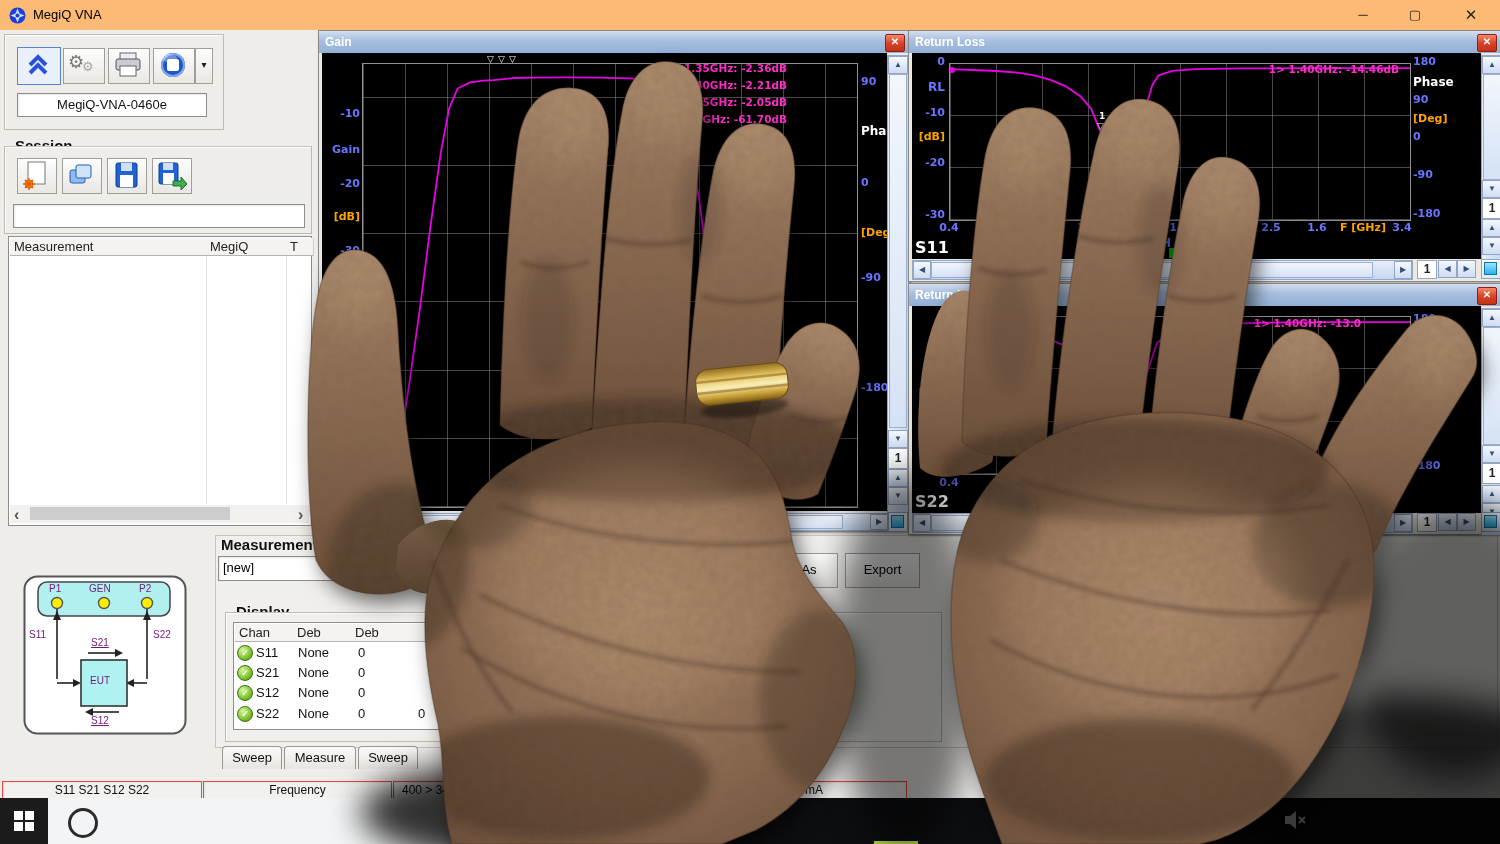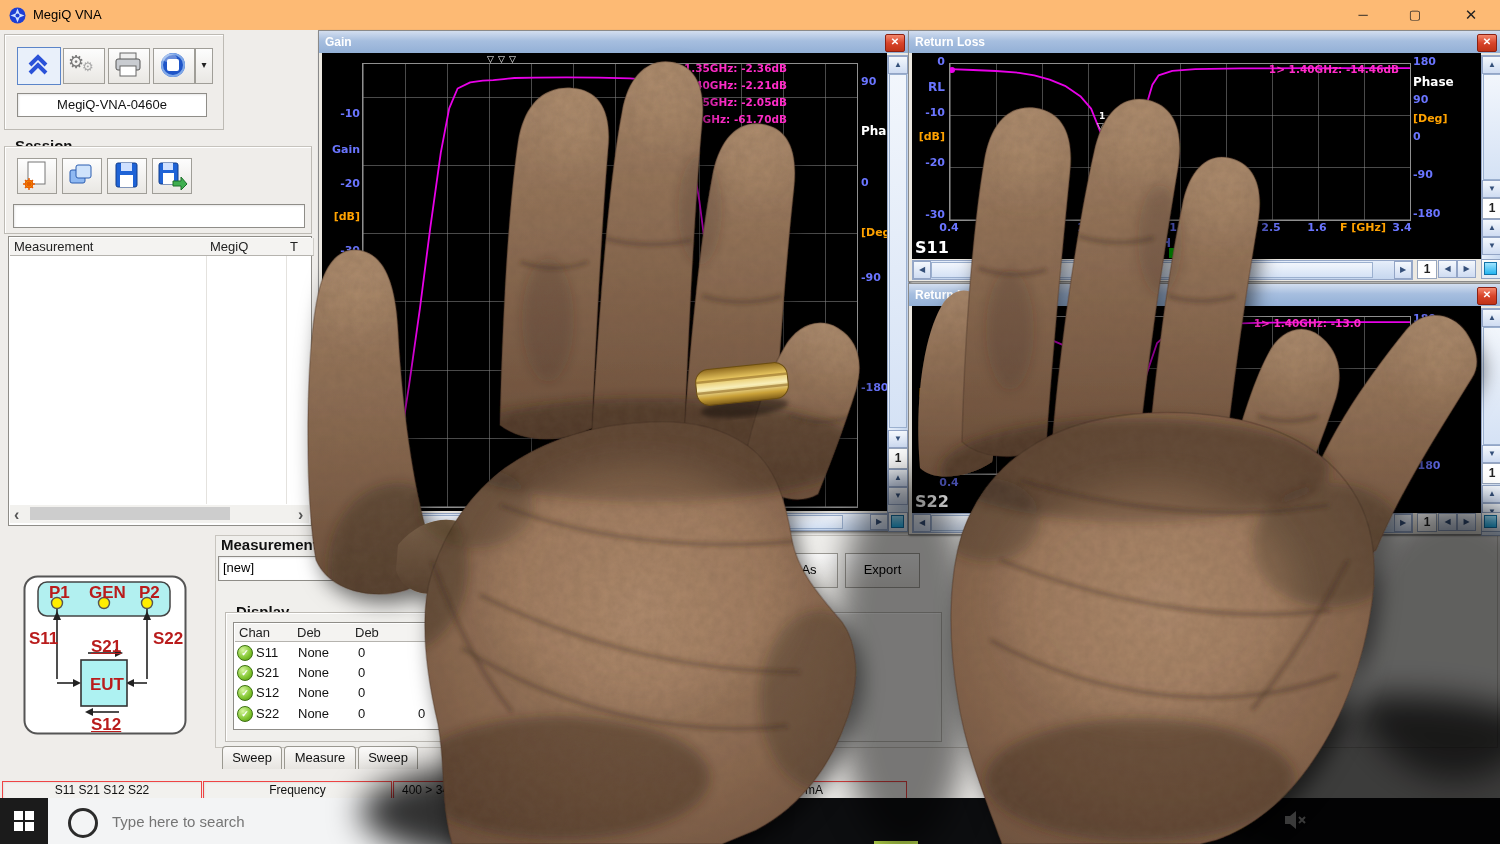--- a/index.html
+++ b/index.html
@@ -29,21 +29,21 @@
   .hstrip{background:linear-gradient(#e6eefa,#c6d7ef);}
   .sbtn{position:absolute;background:linear-gradient(#f4f8fd,#cfdcf2);border:1px solid #93a5c6;color:#35507a;font-size:8px;text-align:center;}
   .spin{position:absolute;background:#fff;border:1px solid #98a6bd;color:#222;font:bold 12px "Liberation Sans",sans-serif;text-align:center;}
   .bluesq{position:absolute;width:18px;height:18px;background:linear-gradient(#fdfdfd,#dfe8f5);border:1px solid #8fa2c2;}
   .bluesq span{display:block;margin:2px;width:11px;height:11px;background:linear-gradient(#9fe4ff,#23b4ef);border:1px solid #1273a8;}
   .sthumb{position:absolute;background:linear-gradient(#f2f6fc,#d5e2f5);border:1px solid #9bb0cf;}
   .tab{position:absolute;height:22px;background:linear-gradient(#fbfaf9,#e7e5e1);border:1px solid #9a9890;border-bottom:none;border-radius:4px 4px 0 0;font-size:13px;color:#111;text-align:center;line-height:21px;}
   .tab.active{background:#fcfbfa;height:25px;z-index:3;}
   .scell{position:absolute;height:16px;border:1px solid #ef4444;box-shadow:inset 1px 1px 2px #0000000f;font-size:12px;color:#111;text-align:center;line-height:16px;background:#f2f1ee;}
   #taskbar{left:0;top:798px;width:1500px;height:46px;background:#0d0e10;}
-  .dgl{position:absolute;font-weight:bold;font-size:17px;color:#b91c1c;}
+  .dgl{position:absolute;font-weight:normal;font-size:10px;color:#701a75;}
   .cellv{position:absolute;font-size:13px;color:#111;}
   .chk{position:absolute;width:14px;height:14px;border-radius:50%;background:radial-gradient(circle at 35% 30%,#d8f7a0,#7ec32c 60%,#4e8d12);border:1px solid #3c7110;color:#fff;font-size:9px;font-weight:bold;text-align:center;line-height:14px;}
   svg{display:block;}
 </style>
 </head>
 <body>
 
 <div id="screen">
 
   <div class="abs" id="titlebar">
@@ -379,21 +379,20 @@
     <div class="abs" style="left:0px;top:0px;width:48px;height:46px;background:#1b1b1b;">
       <svg style="margin:13px 0 0 14px;" width="20" height="20" viewBox="0 0 20 20">
         <rect x="0" y="0" width="9" height="9" fill="#fff"></rect>
           <rect x="11" y="0" width="9" height="9" fill="#fff"></rect>
         <rect x="0" y="11" width="9" height="9" fill="#fff"></rect>
           <rect x="11" y="11" width="9" height="9" fill="#fff"></rect>
       </svg>
     </div>
     <div class="abs" style="left:48px;top:0px;width:645px;height:46px;background:#f3f4f5;">
       <div class="abs" style="left:20px;top:10px;width:24px;height:24px;border:3px solid #2b2b2b;border-radius:50%;"></div>
-      <input class="abs" style="left: 62px; top: 8px; width: 400px; height: 28px; border: none; background: transparent; font-size: 15px; color: rgb(59, 59, 59); font-family: &quot;Liberation Sans&quot;, sans-serif; outline: none;" placeholder="Type here to search">
     </div>
 
     <div class="abs" style="left:874px;top:43px;width:44px;height:3px;background:#b8d94c;"></div>
 
   </div>
 
   <svg class="abs" style="left:0;top:0;z-index:50;pointer-events:none;" width="1500" height="844" viewBox="0 0 1500 844">
     <defs>
       <linearGradient id="fgL" x1="0" x2="0" y1="0" y2="1">
         <stop offset="0" stop-color="#ab8a6d"></stop>

